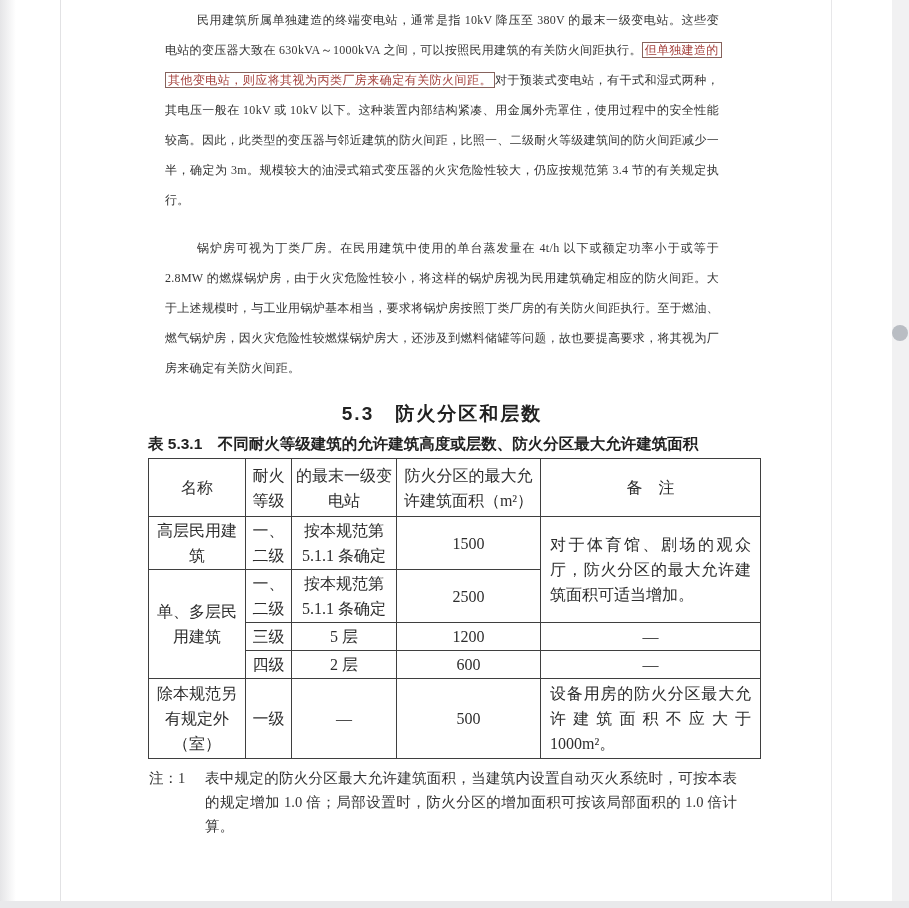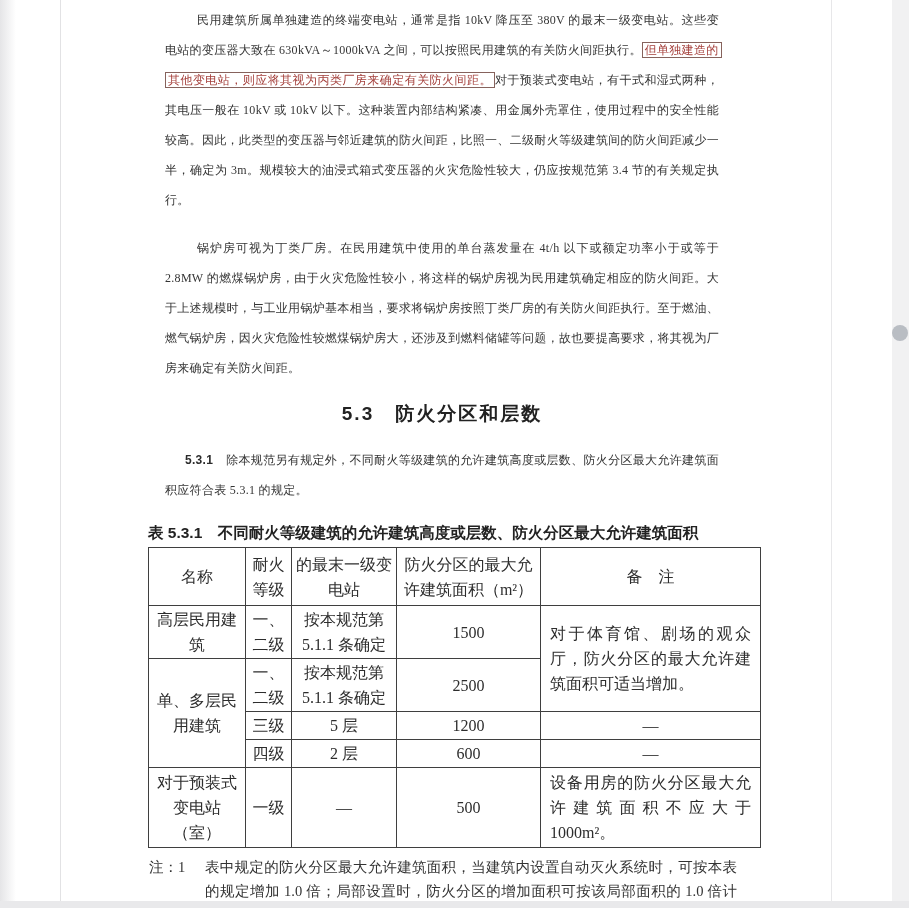--- a/index.html
+++ b/index.html
@@ -61,21 +61,20 @@
 <div class="bottom-bar"></div>
 
 <div class="content">
 
   <p class="body first"><span>民用建筑所属单独建造的终端变电站，通常是指 10kV 降压至 380V 的最末一级变电站。这些变电站的变压器大致在 630kVA～1000kVA 之间，可以按照民用建筑的有关防火间距执行。</span><span class="hl">但单独建造的其他变电站，则应将其视为丙类厂房来确定有关防火间距。</span><span>对于预装式变电站，有干式和湿式两种，其电压一般在 10kV 或 10kV 以下。这种装置内部结构紧凑、用金属外壳罩住，使用过程中的安全性能较高。因此，此类型的变压器与邻近建筑的防火间距，比照一、二级耐火等级建筑间的防火间距减少一半，确定为 3m。规模较大的油浸式箱式变压器的火灾危险性较大，仍应按规范第 3.4 节的有关规定执行。</span></p>
 
   <p class="body">锅炉房可视为丁类厂房。在民用建筑中使用的单台蒸发量在 4t/h 以下或额定功率小于或等于 2.8MW 的燃煤锅炉房，由于火灾危险性较小，将这样的锅炉房视为民用建筑确定相应的防火间距。大于上述规模时，与工业用锅炉基本相当，要求将锅炉房按照丁类厂房的有关防火间距执行。至于燃油、燃气锅炉房，因火灾危险性较燃煤锅炉房大，还涉及到燃料储罐等问题，故也要提高要求，将其视为厂房来确定有关防火间距。</p>
 
   <h2 class="section">5.3　防火分区和层数</h2>
 
-  <p class="body clause"><span class="clause-num">5.3.1</span><span>除本规范另有规定外，不同耐火等级建筑的允许建筑高度或层数、防火分区最大允许建筑面积应符合表 5.3.1 的规定。</span></p>
 
   <div class="caption">表 5.3.1　不同耐火等级建筑的允许建筑高度或层数、防火分区最大允许建筑面积</div>
 
   <table class="t531">
     <colgroup>
         <col class="c1">
         <col class="c2">
         <col class="c3">
         <col class="c4">
         <col class="c5">
@@ -109,21 +108,21 @@
         <td>1200</td>
         <td>—</td>
       </tr>
       <tr class="r4">
         <td>四级</td>
         <td>2 层</td>
         <td>600</td>
         <td>—</td>
       </tr>
       <tr class="r5">
-        <td>对于预装式变电站（室）</td>
+        <td>除本规范另有规定外（室）</td>
         <td>一级</td>
         <td>—</td>
         <td>500</td>
         <td class="remark-left">设备用房的防火分区最大允许建筑面积不应大于 1000m²。</td>
       </tr>
     </tbody>
   </table>
 
   <div class="notes">
     <div class="note-row">

